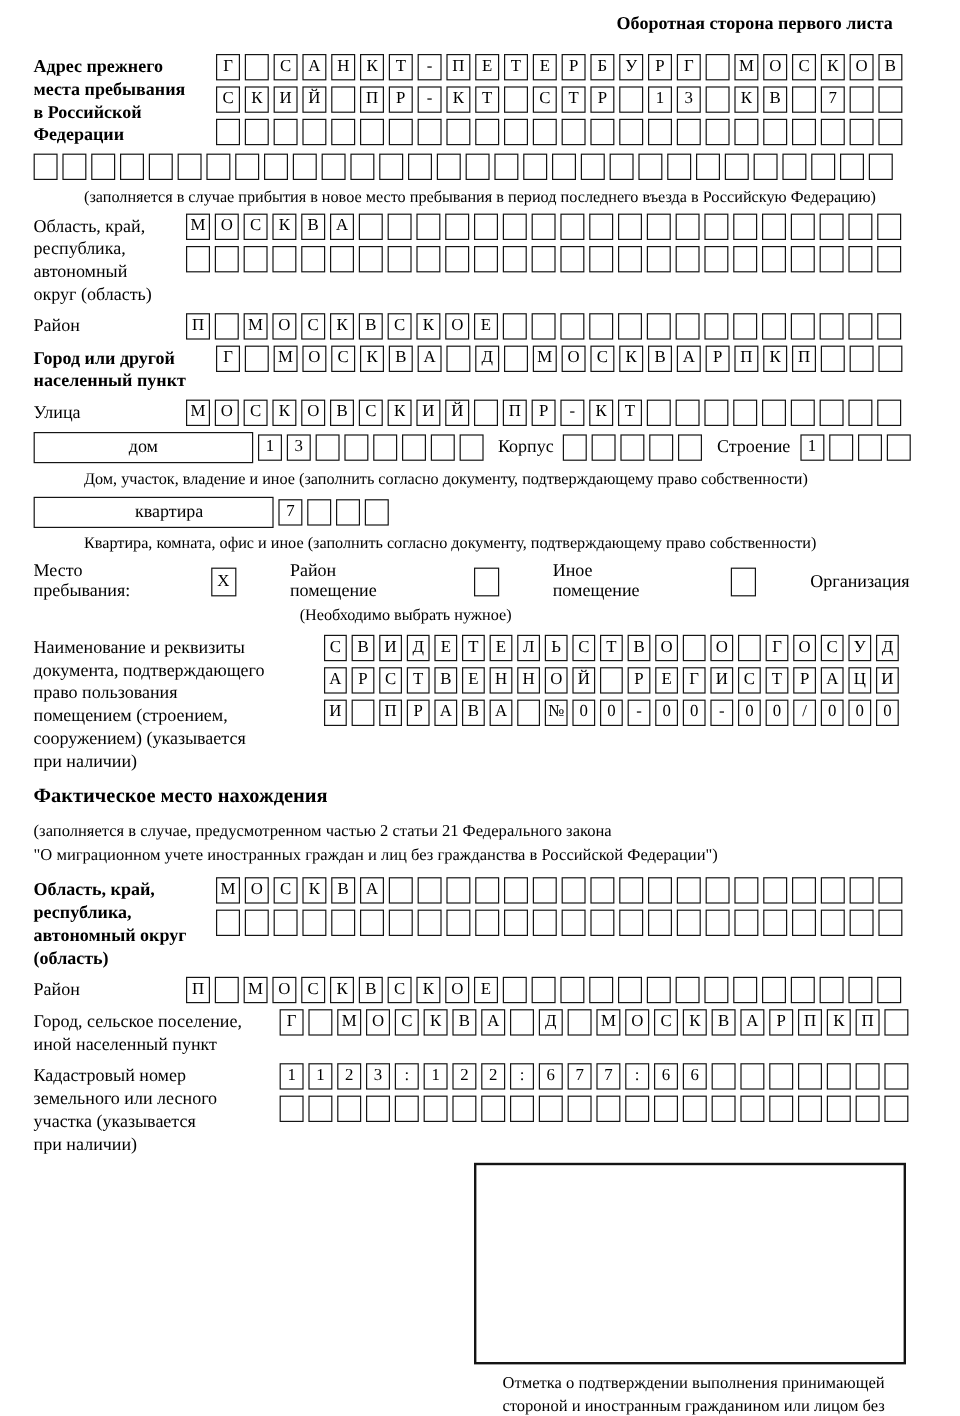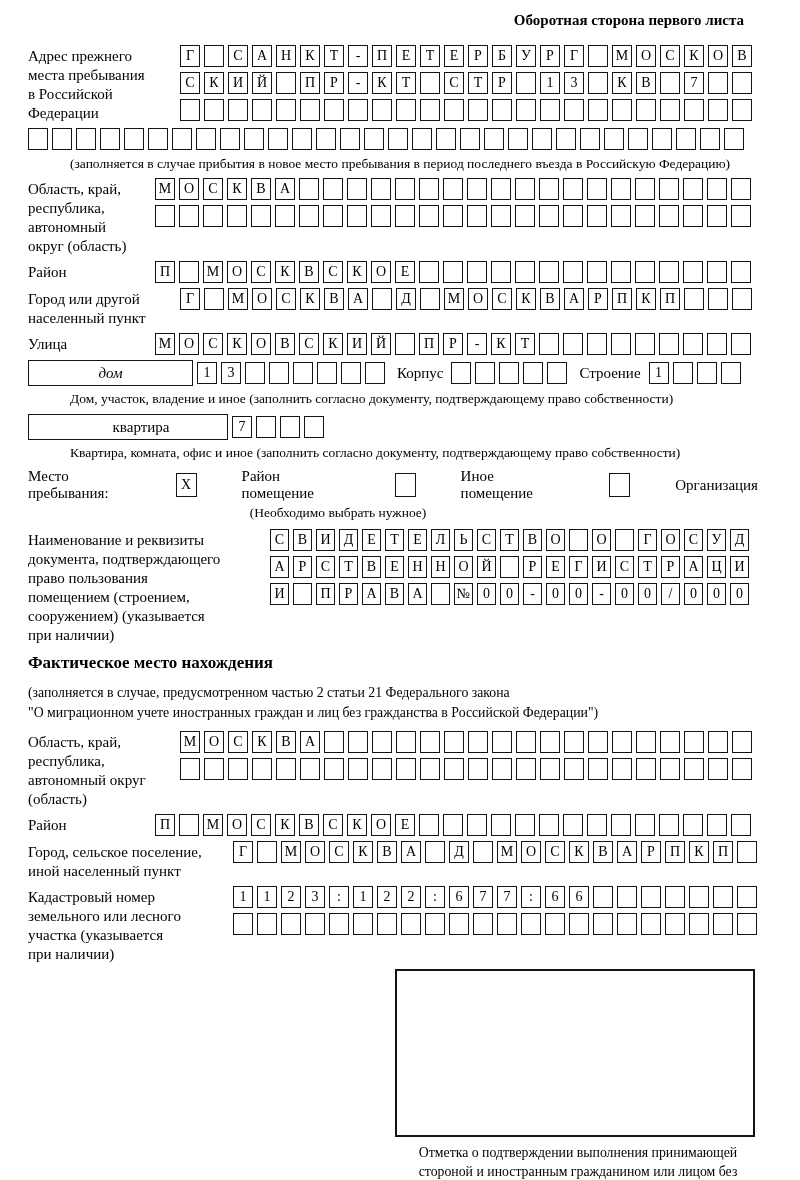--- a/index.html
+++ b/index.html
@@ -2,35 +2,35 @@
 <html><head>
 <meta charset="utf-8">
 <style>
   html,body{margin:0;padding:0;background:#fff;}
   body{width:800px;height:1180px;overflow:hidden;color:#000;
        font-family:"Liberation Serif","DejaVu Serif",serif;}
   .page{box-sizing:border-box;width:800px;height:1180px;padding:12px 28px 0 28px;}
   .header-note{text-align:right;font-size:15px;padding-right:28px;margin-bottom:16px;font-weight:bold;}
   .group{display:flex;align-items:flex-start;margin-bottom:5px;}
   .label{flex:none;font-size:15px;line-height:19px;padding-top:2px;}
-  .w127{width:127px;} .w152{width:152px;} .w205{width:205px;} .w242{width:242px;}
+  .w127{width:127px;} .w152{width:152px;font-weight:bold;} .w205{width:205px;} .w242{width:242px;}
   .rows-col{display:flex;flex-direction:column;gap:5px;}
   .boxes{display:flex;}
   .box{box-sizing:border-box;flex:none;width:20px;height:22px;border:1.8px solid #141414;
        margin-right:4px;display:flex;align-items:center;justify-content:center;
        font-size:14px;line-height:1;}
   .boxes.tight .box{width:19px;}
   .row{display:flex;align-items:center;margin-bottom:5px;}
   .fullrow{margin-bottom:6px;}
   .caption{font-size:13.5px;text-align:center;margin:0 0 6px 0;}
   .caption-left{font-size:13.5px;text-align:left;margin:0 0 7px 42px;}
   .section-title{text-align:center;font-weight:bold;font-size:15.5px;margin:4px 0 10px 0;}
   .wide-box{box-sizing:border-box;flex:none;border:1.8px solid #141414;height:26px;
             display:flex;align-items:center;justify-content:center;font-size:15px;margin-right:4px;}
-  .wide-box.dom{width:165px;font-style:italic;} .wide-box.kv{width:200px;padding-left:26px;}
+  .wide-box.dom{width:183px;} .wide-box.kv{width:200px;padding-left:26px;}
   .inline-label{font-size:15px;margin:0 8px;flex:none;}
   .check-row{display:flex;align-items:center;font-size:15px;margin-bottom:3px;gap:35px;}
   .checkbox{box-sizing:border-box;flex:none;width:21px;height:24px;border:1.8px solid #141414;
             display:flex;align-items:center;justify-content:center;font-size:14px;margin:0 10px;}
   .opt-label{margin-right:14px;}
   .small-note{font-size:13.5px;width:320px;margin:0 0 8px 150px;text-align:center;}
   .fact-title{font-weight:bold;font-size:17px;margin:8px 0 10px 0;}
   .fact-note{text-align:left;font-size:13.8px;line-height:19.5px;margin-bottom:9px;}
   .confirm-box{box-sizing:border-box;width:360px;height:168px;border:2px solid #141414;
                margin:4px 0 6px 367px;}

